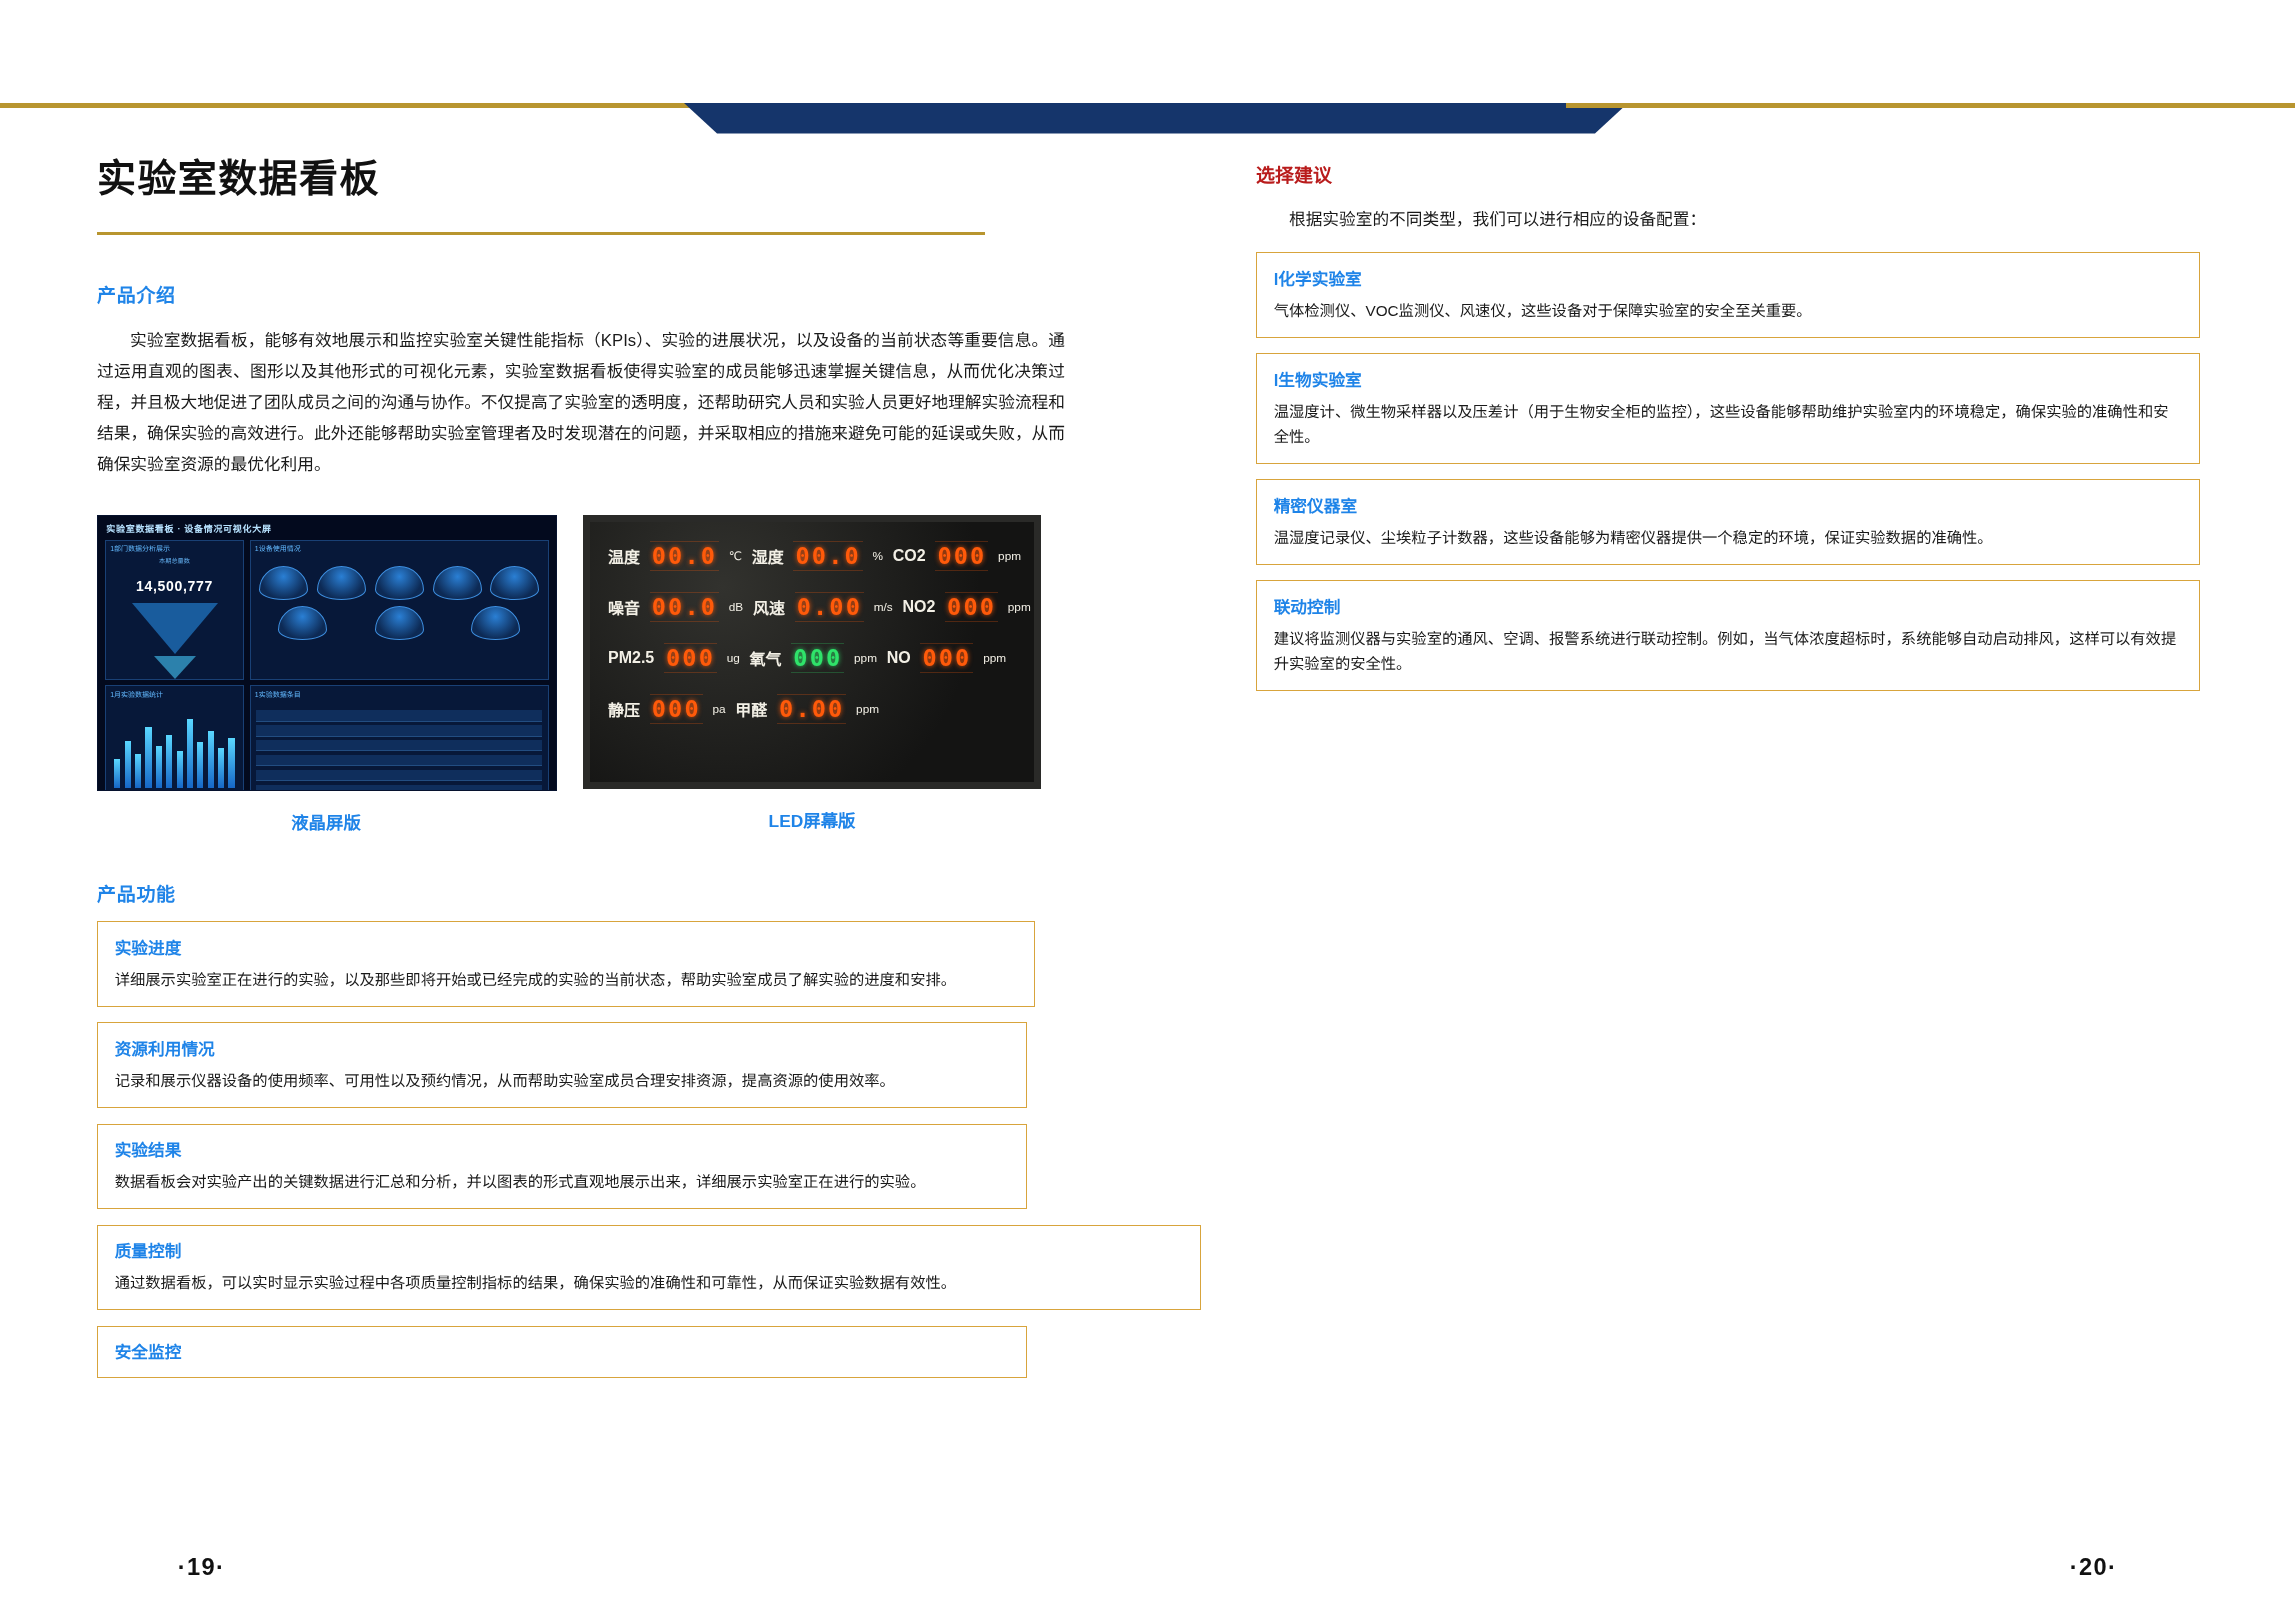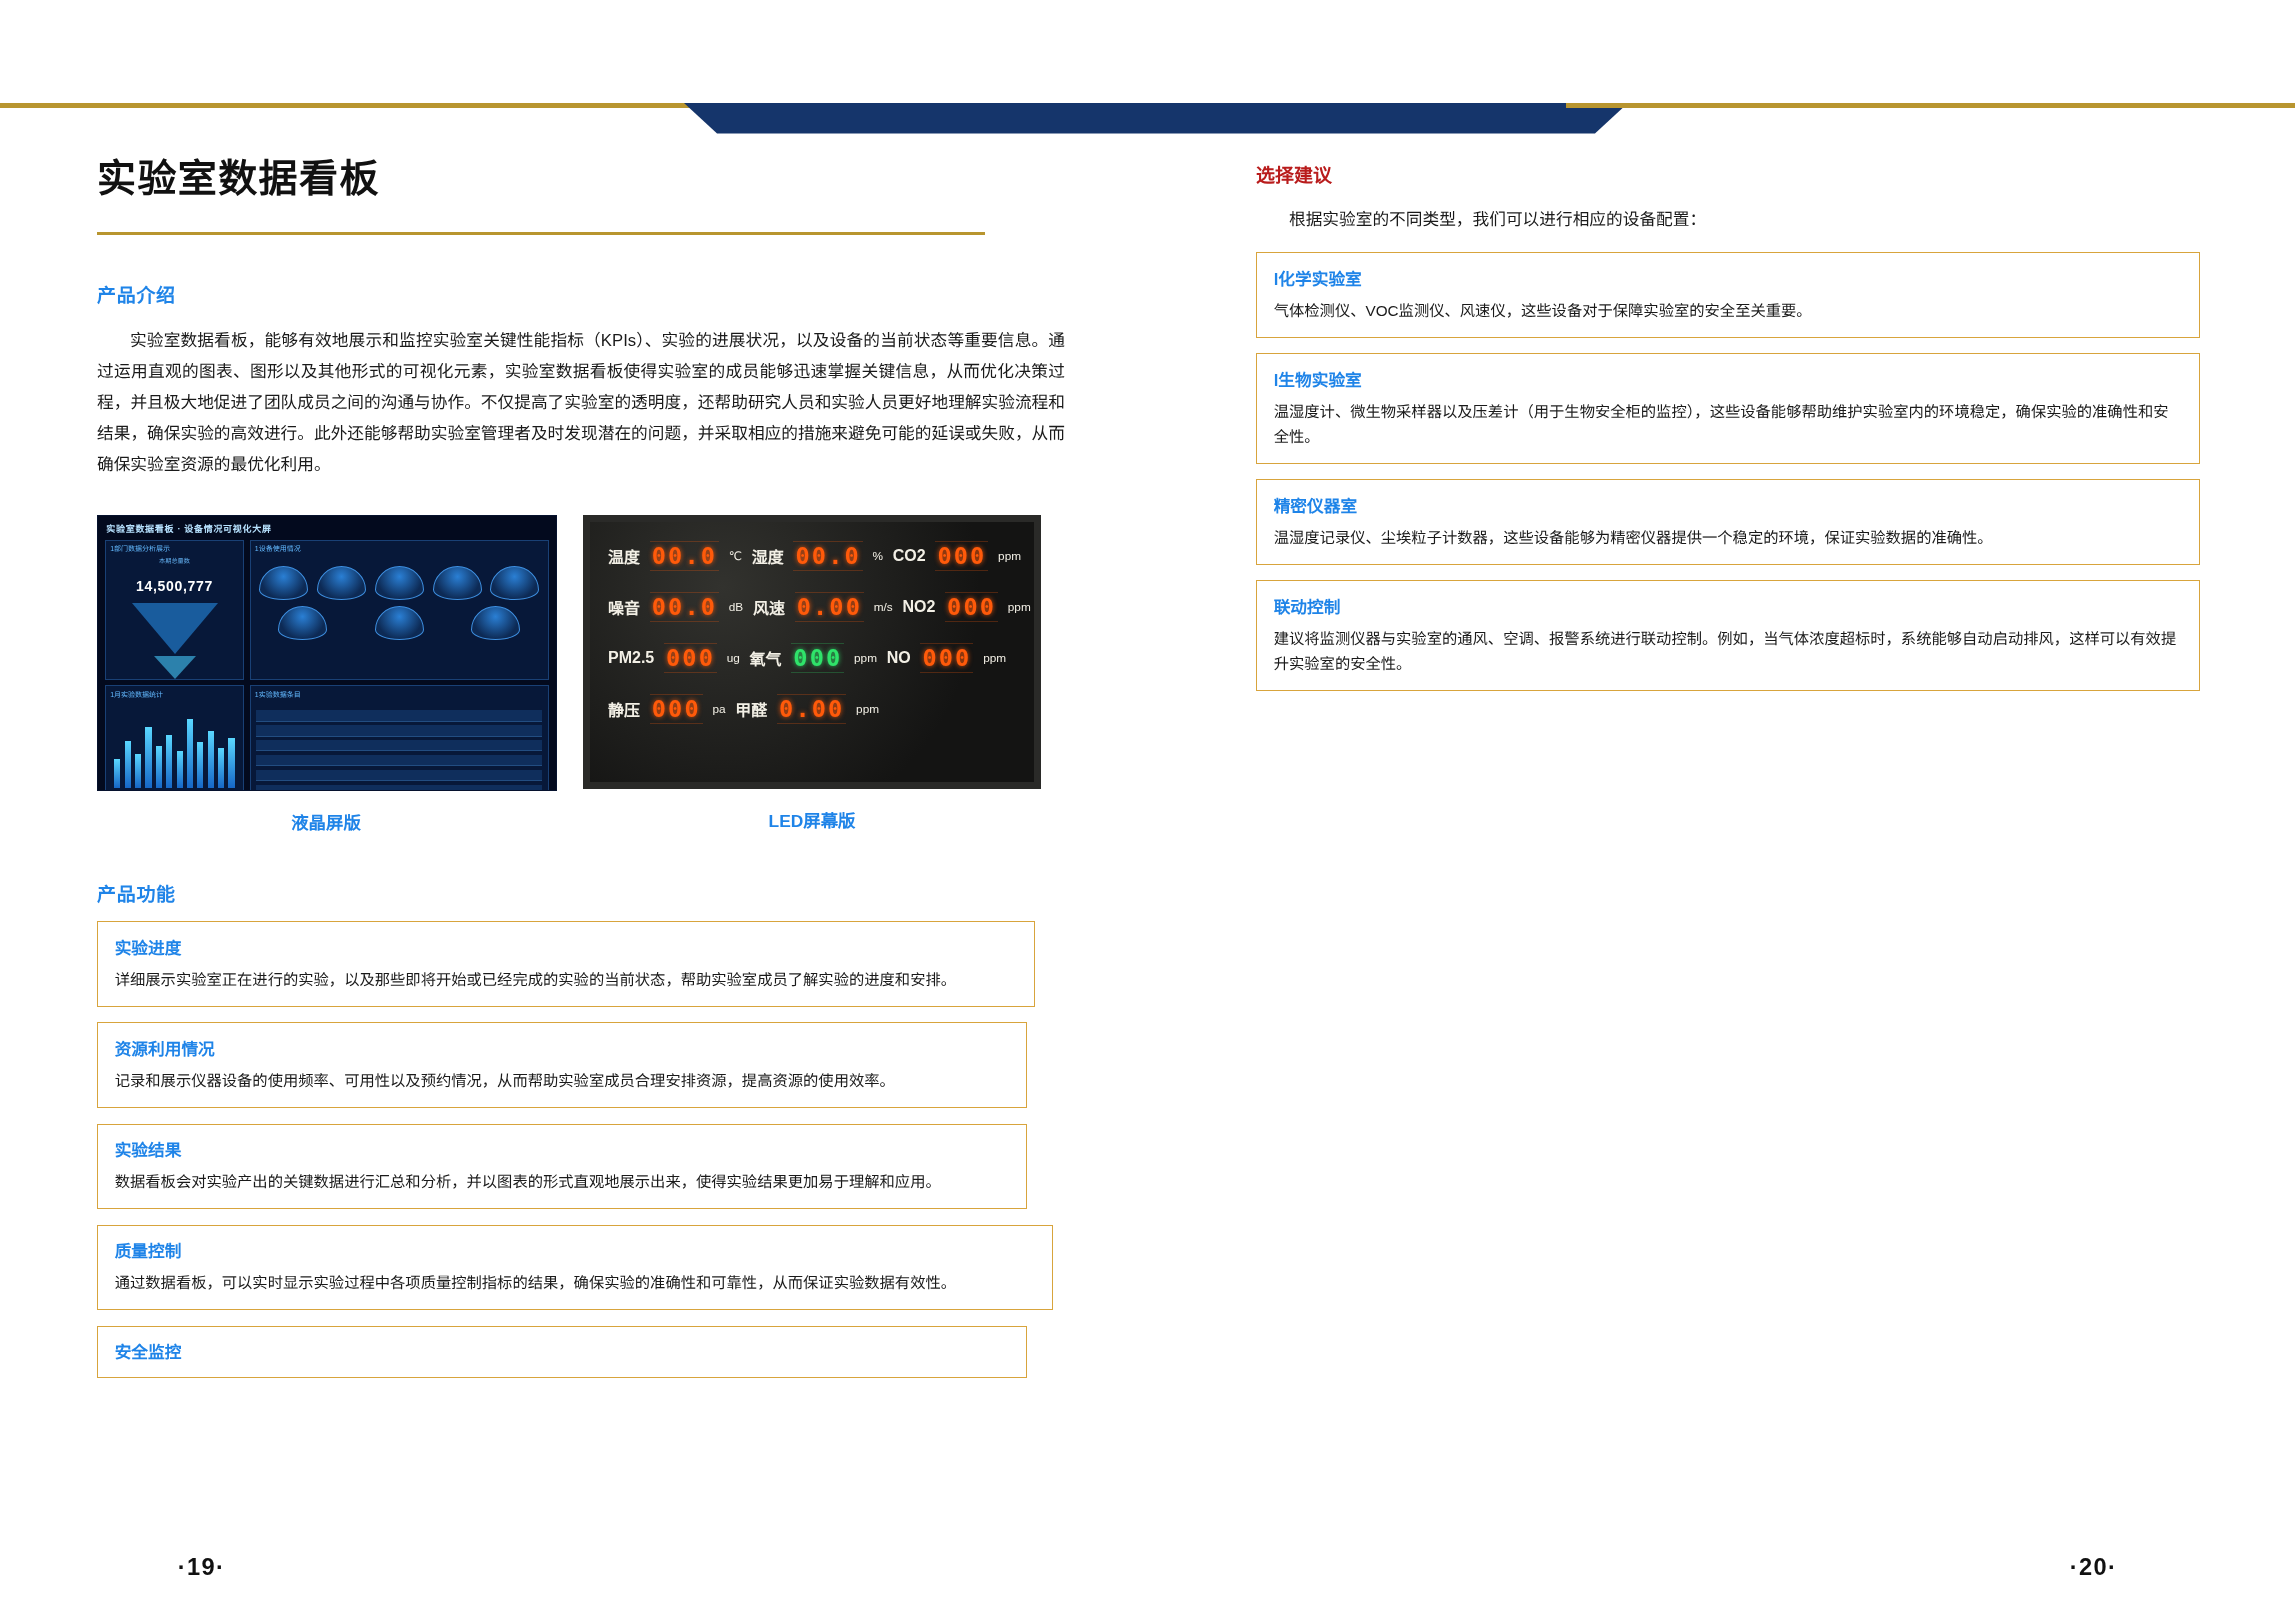--- a/index.html
+++ b/index.html
@@ -425,23 +425,23 @@
       <div class="card" style="width: 938px;">
         <div class="card-title">实验进度</div>
         <div class="card-body">详细展示实验室正在进行的实验，以及那些即将开始或已经完成的实验的当前状态，帮助实验室成员了解实验的进度和安排。</div>
       </div>
       <div class="card" style="width: 930px;">
         <div class="card-title">资源利用情况</div>
         <div class="card-body">记录和展示仪器设备的使用频率、可用性以及预约情况，从而帮助实验室成员合理安排资源，提高资源的使用效率。</div>
       </div>
       <div class="card" style="width: 930px;">
         <div class="card-title">实验结果</div>
-        <div class="card-body">数据看板会对实验产出的关键数据进行汇总和分析，并以图表的形式直观地展示出来，使得实验结果更加易于理解和应用。</div>
-      </div>
-      <div class="card" style="width: 956px;">
+        <div class="card-body">数据看板会对实验产出的关键数据进行汇总和分析，并以图表的形式直观地展示出来，详细展示实验室正在进行的实验。</div>
+      </div>
+      <div class="card" style="width: 1104px;">
         <div class="card-title">质量控制</div>
         <div class="card-body">通过数据看板，可以实时显示实验过程中各项质量控制指标的结果，确保实验的准确性和可靠性，从而保证实验数据有效性。</div>
       </div>
       <div class="card" style="width: 930px;">
         <div class="card-title">安全监控</div>
       </div>
     </div>
 
 </div>
 

